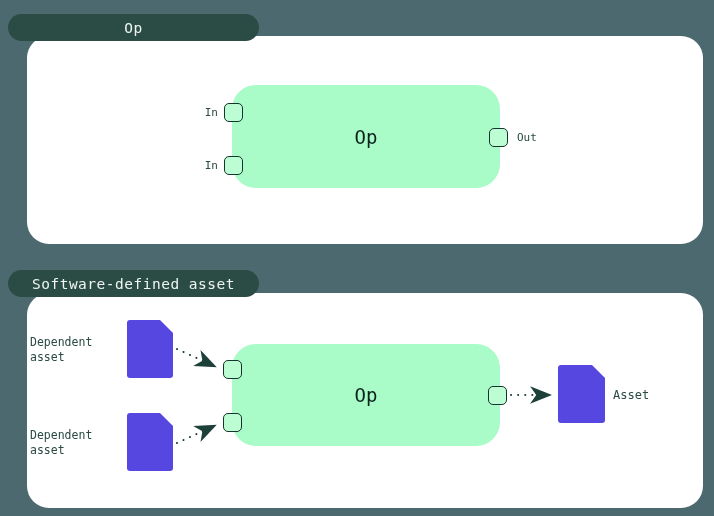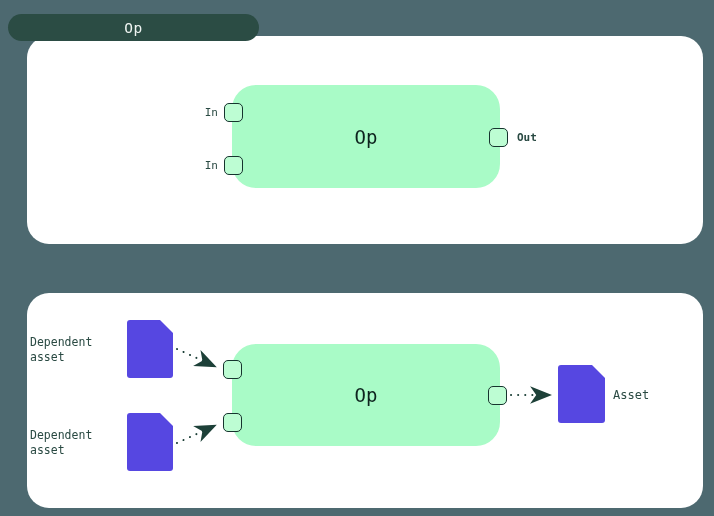--- a/index.html
+++ b/index.html
@@ -69,23 +69,26 @@
     <span class="optitle">Op</span>
   </div>
 
   <div class="iolabel" style="left:168px;top:106px;width:50px;text-align:right;">In</div>
   <div class="handle" style="left:224px;top:103px;"></div>
 
   <div class="iolabel" style="left:168px;top:159px;width:50px;text-align:right;">In</div>
   <div class="handle" style="left:224px;top:156px;"></div>
 
   <div class="handle" style="left:489px;top:128px;"></div>
-  <div class="iolabel" style="left:517px;top:131px;font-weight:bold;">Out</div>
+  <div class="iolabel" style="left:517px;top:131px;">Out</div>
 
   <div class="panel" style="left:27px;top:293px;width:676px;height:215px;"></div>
+  <div class="tab" style="left:8px;top:270px;width:251px;">
+    <span>Software-defined asset</span>
+  </div>
 
   <div class="opbox" style="left:232px;top:344px;width:268px;height:102px;">
     <span class="optitle">Op</span>
   </div>
 
   <div class="deplabel" style="left:30px;top:335px;width:88px;">Dependent asset</div>
   <div class="doc" style="left:127px;top:320px;width:46px;height:58px;"></div>
 
   <div class="deplabel" style="left:30px;top:428px;width:88px;">Dependent asset</div>
   <div class="doc" style="left:127px;top:413px;width:46px;height:58px;"></div>

